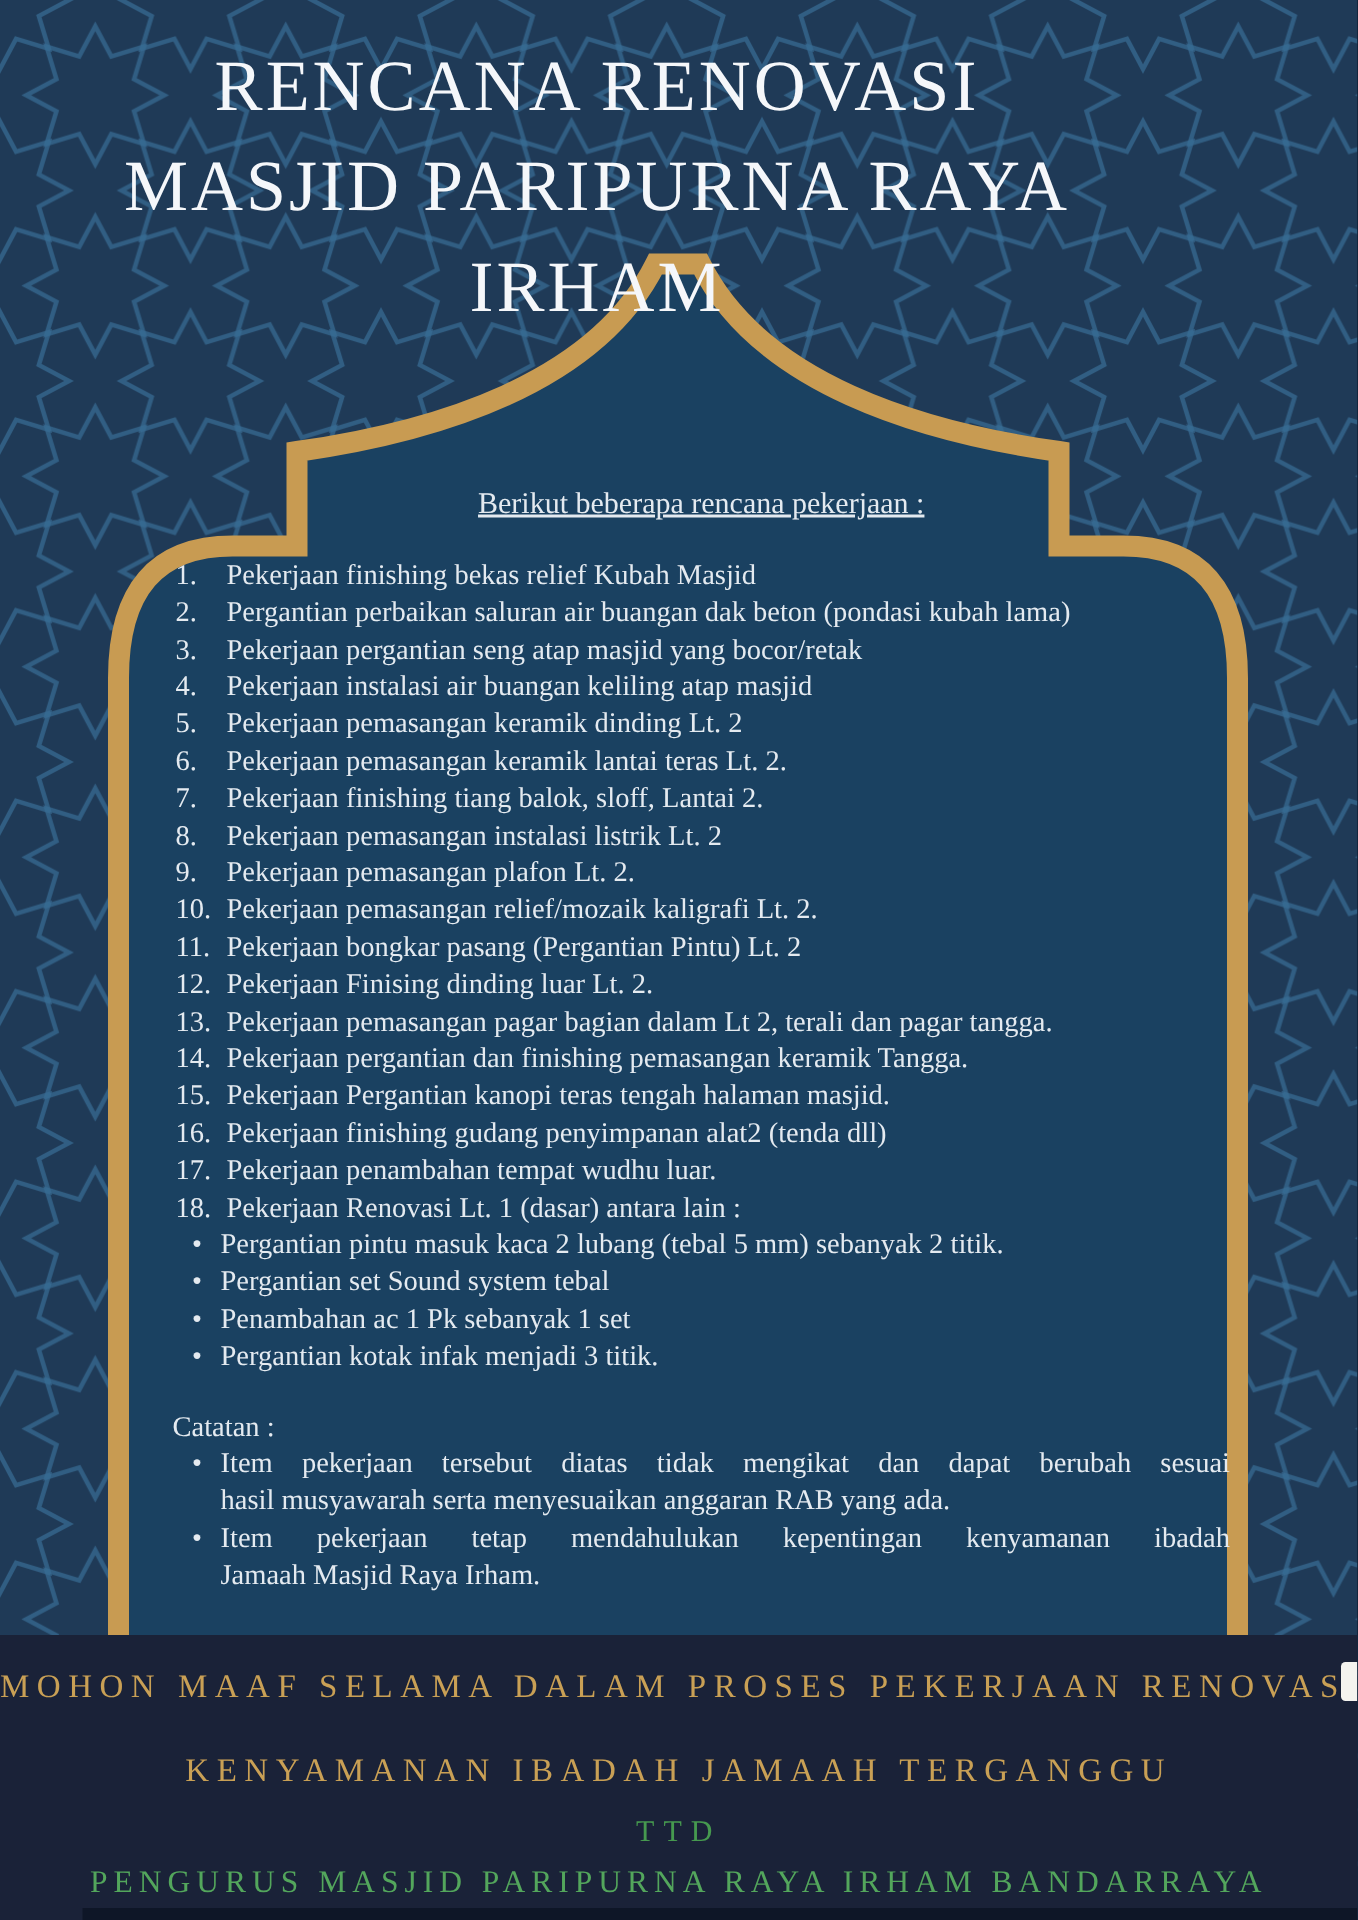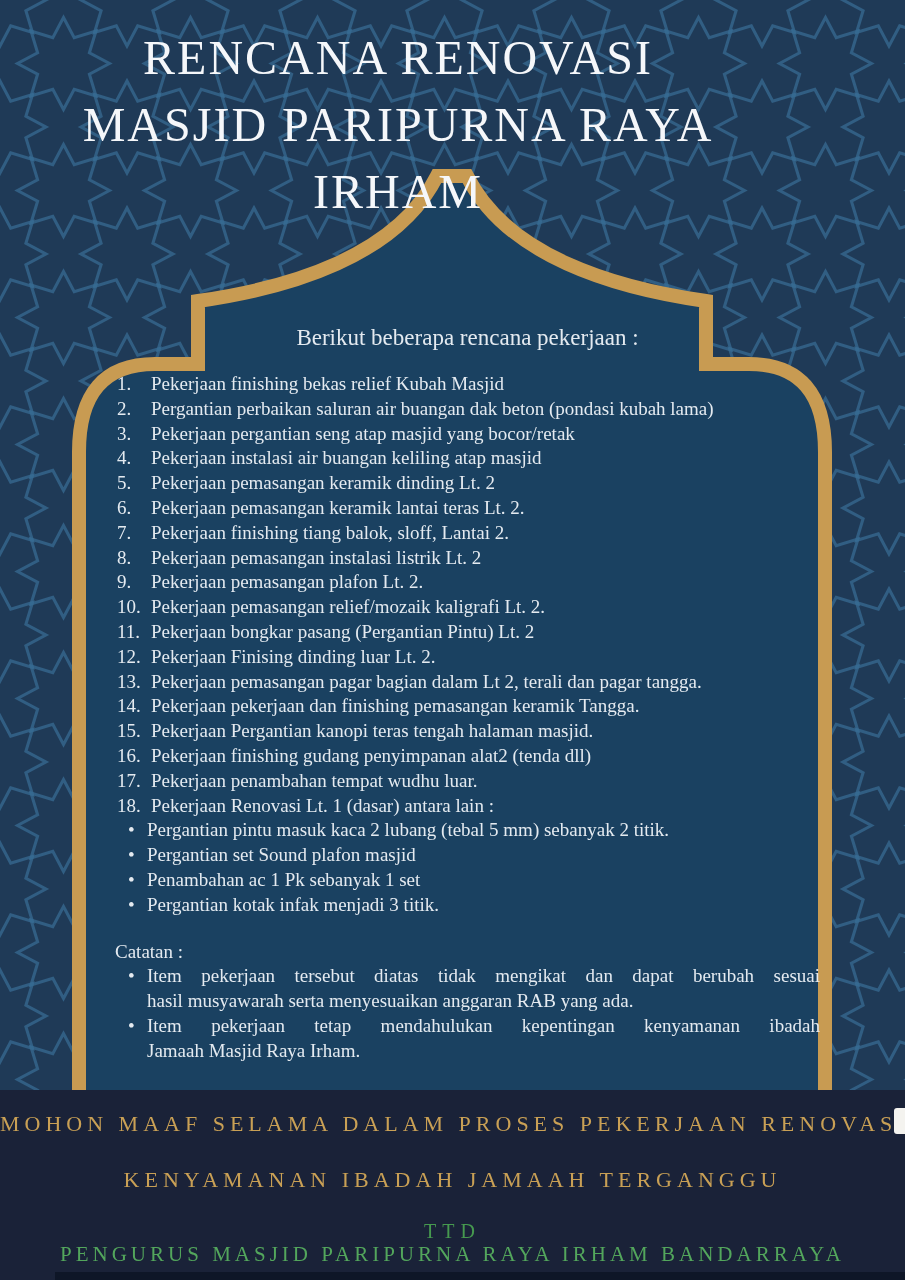--- a/index.html
+++ b/index.html
@@ -35,21 +35,22 @@
   .title-line-2 { font-size: 48px; letter-spacing: 2px; }
 
   
   .intro-line {
     position: absolute;
     top: 325px;
     left: 115px;
     width: 705px;
     text-align: center;
     color: #E4EAF0;
-    font-size: 23px;
+    font-size: 20px;
+    text-decoration: underline;
   }
 
   
   .content {
     position: absolute;
     top: 372px;
     left: 115px;
     width: 705px;
     color: #E4EAF0;
     font-size: 19px;
@@ -102,21 +103,21 @@
     position: absolute;
     left: 0;
     width: 905px;
     text-align: center;
     white-space: nowrap;
   }
   .f-gold { color: #C9A055; font-size: 22px; letter-spacing: 5px; }
   .f-green { color: #53A65C; }
   .apology-1 { top: 21px; }
   .apology-2 { top: 61px; margin-top: 16px; }
-  .ttd { top: 130px; font-size: 20px; letter-spacing: 6px; color: #46994F; }
+  .ttd { top: 120px; font-size: 20px; letter-spacing: 6px; color: #46994F; }
   .signature { top: 152px; font-size: 21px; letter-spacing: 4px; }
 
   .bottom-strip {
     position: absolute;
     left: 55px; bottom: 0;
     width: 850px; height: 8px;
     background: #0E1627;
   }
   .corner-notch {
     position: absolute;
@@ -174,30 +175,30 @@
       <li>Pekerjaan instalasi air buangan keliling atap masjid</li>
       <li>Pekerjaan pemasangan keramik dinding Lt. 2</li>
       <li>Pekerjaan pemasangan keramik lantai teras Lt. 2.</li>
       <li>Pekerjaan finishing tiang balok, sloff, Lantai 2.</li>
       <li>Pekerjaan pemasangan instalasi listrik Lt. 2</li>
       <li>Pekerjaan pemasangan plafon Lt. 2.</li>
       <li>Pekerjaan pemasangan relief/mozaik kaligrafi Lt. 2.</li>
       <li>Pekerjaan bongkar pasang (Pergantian Pintu) Lt. 2</li>
       <li>Pekerjaan Finising dinding luar Lt. 2.</li>
       <li>Pekerjaan pemasangan pagar bagian dalam Lt 2, terali dan pagar tangga.</li>
-      <li>Pekerjaan pekerjaan dan finishing pemasangan keramik Tangga.</li>
+      <li>Pekerjaan pergantian dan finishing pemasangan keramik Tangga.</li>
       <li>Pekerjaan Pergantian kanopi teras tengah halaman masjid.</li>
       <li>Pekerjaan finishing gudang penyimpanan alat2 (tenda dll)</li>
       <li>Pekerjaan penambahan tempat wudhu luar.</li>
       <li>Pekerjaan Renovasi Lt. 1 (dasar) antara lain :</li>
     </ol>
 
     <ul class="sub-list">
       <li>Pergantian pintu masuk kaca 2 lubang (tebal 5 mm) sebanyak 2 titik.</li>
-      <li>Pergantian set Sound plafon masjid</li>
+      <li>Pergantian set Sound system tebal</li>
       <li>Penambahan ac 1 Pk sebanyak 1 set</li>
       <li>Pergantian kotak infak menjadi 3 titik.</li>
     </ul>
 
     <div class="notes-label">Catatan :</div>
     <ul class="note-list">
       <li>
         <div class="note-line-just">Item pekerjaan tersebut diatas tidak mengikat dan dapat berubah sesuai</div>
         <div class="note-line-end">hasil musyawarah serta menyesuaikan anggaran RAB yang ada.</div>
       </li>

